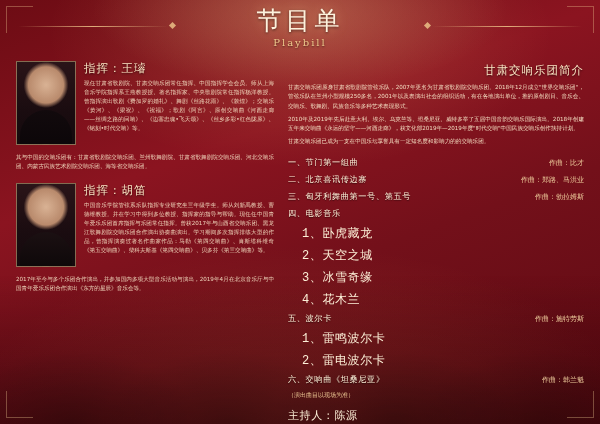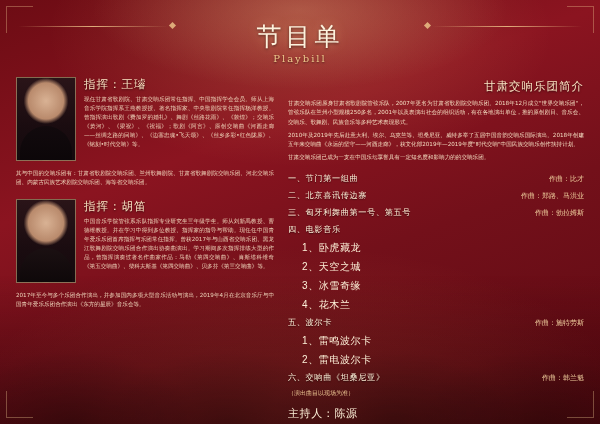--- a/index.html
+++ b/index.html
@@ -45,21 +45,21 @@
     height: 160px;
     transform: translateX(-50%);
     background: radial-gradient(ellipse at 50% 50%, rgba(255,210,150,0.26), rgba(255,210,150,0) 70%);
     pointer-events: none;
   }
 
   
   .header {
     position: relative;
     text-align: center;
-    padding-top: 23px;
+    padding-top: 7px;
     height: 52px;
   }
   .title-cn {
     font-family: "DejaVu Serif", serif;
     font-size: 25px;
     letter-spacing: 4px;
     color: #fdf2dd;
     text-shadow: 0 1px 3px rgba(0,0,0,0.55), 0 0 12px rgba(255,200,140,0.45);
     line-height: 1.1;
   }
@@ -201,22 +201,22 @@
     color: #fdf0d8;
     letter-spacing: 0.6px;
     text-shadow: 0 1px 1px rgba(0,0,0,0.5);
   }
   .p-credit {
     font-size: 7px;
     color: #f0cf9e;
     white-space: nowrap;
   }
   .p-sub {
-    font-family: Liberation Sans, sans-serif;
-    font-size: 10px;
+    font-family: Liberation Mono, monospace;
+    font-size: 12px;
     color: #fdf0d8;
     letter-spacing: 0.6px;
     margin: 0 0 5px 14px;
   }
   .p-note {
     font-size: 6px;
     color: #e9c391;
     margin: 2px 0 6px 0;
   }
   .host {

